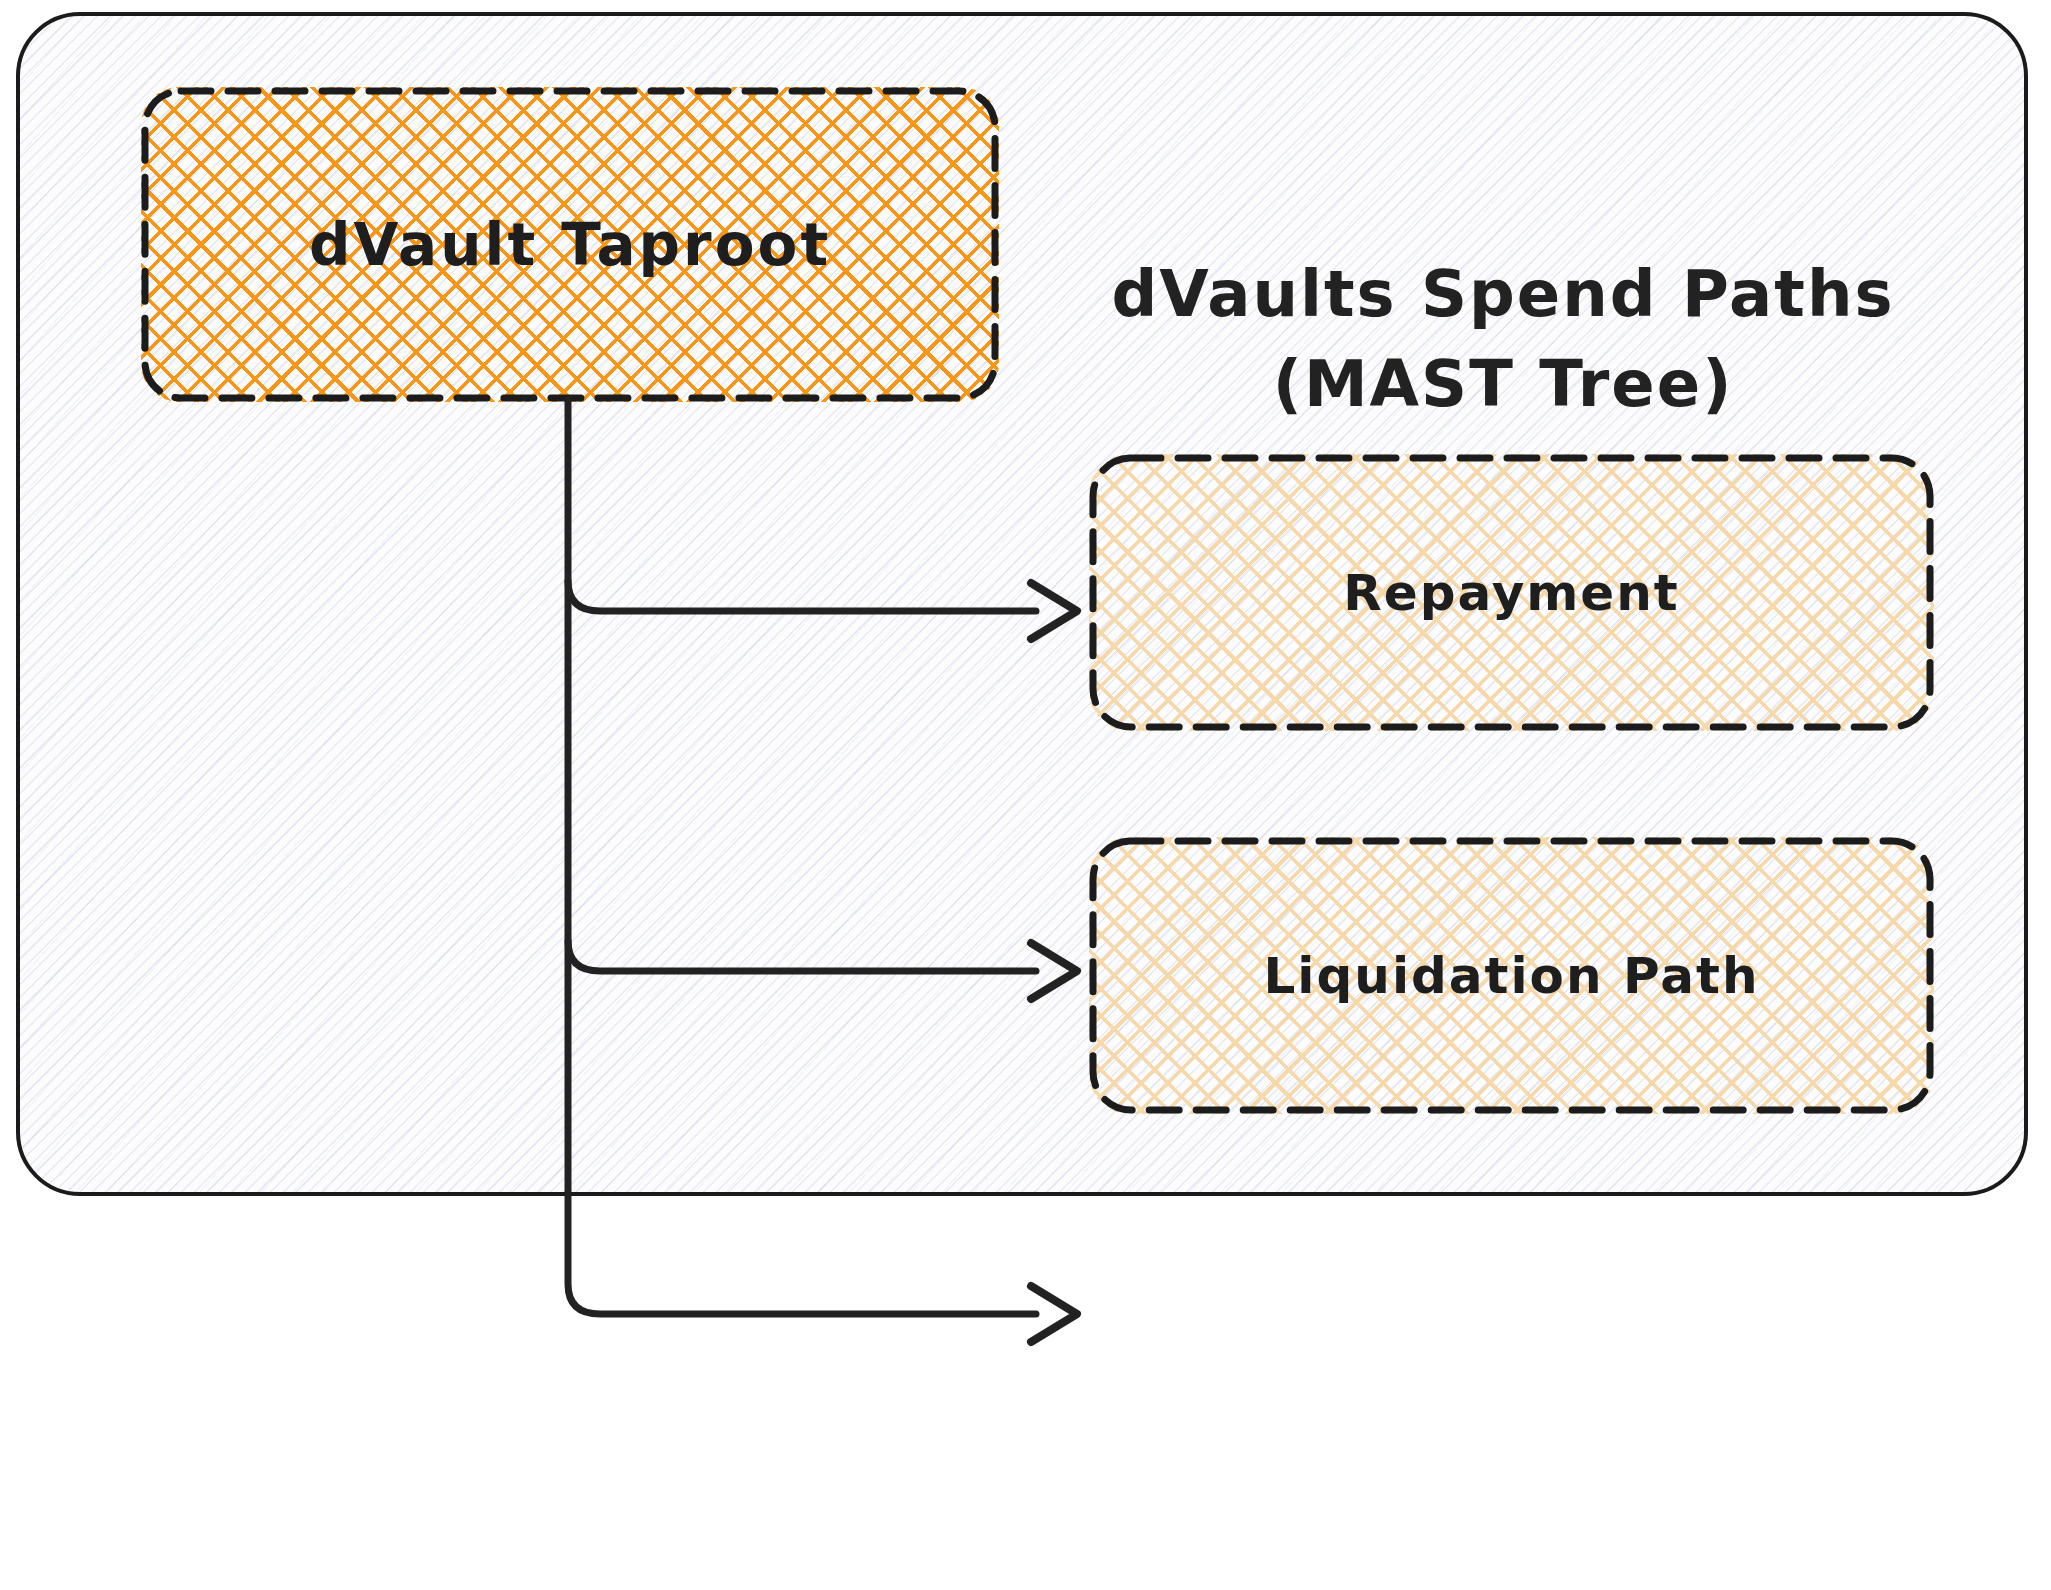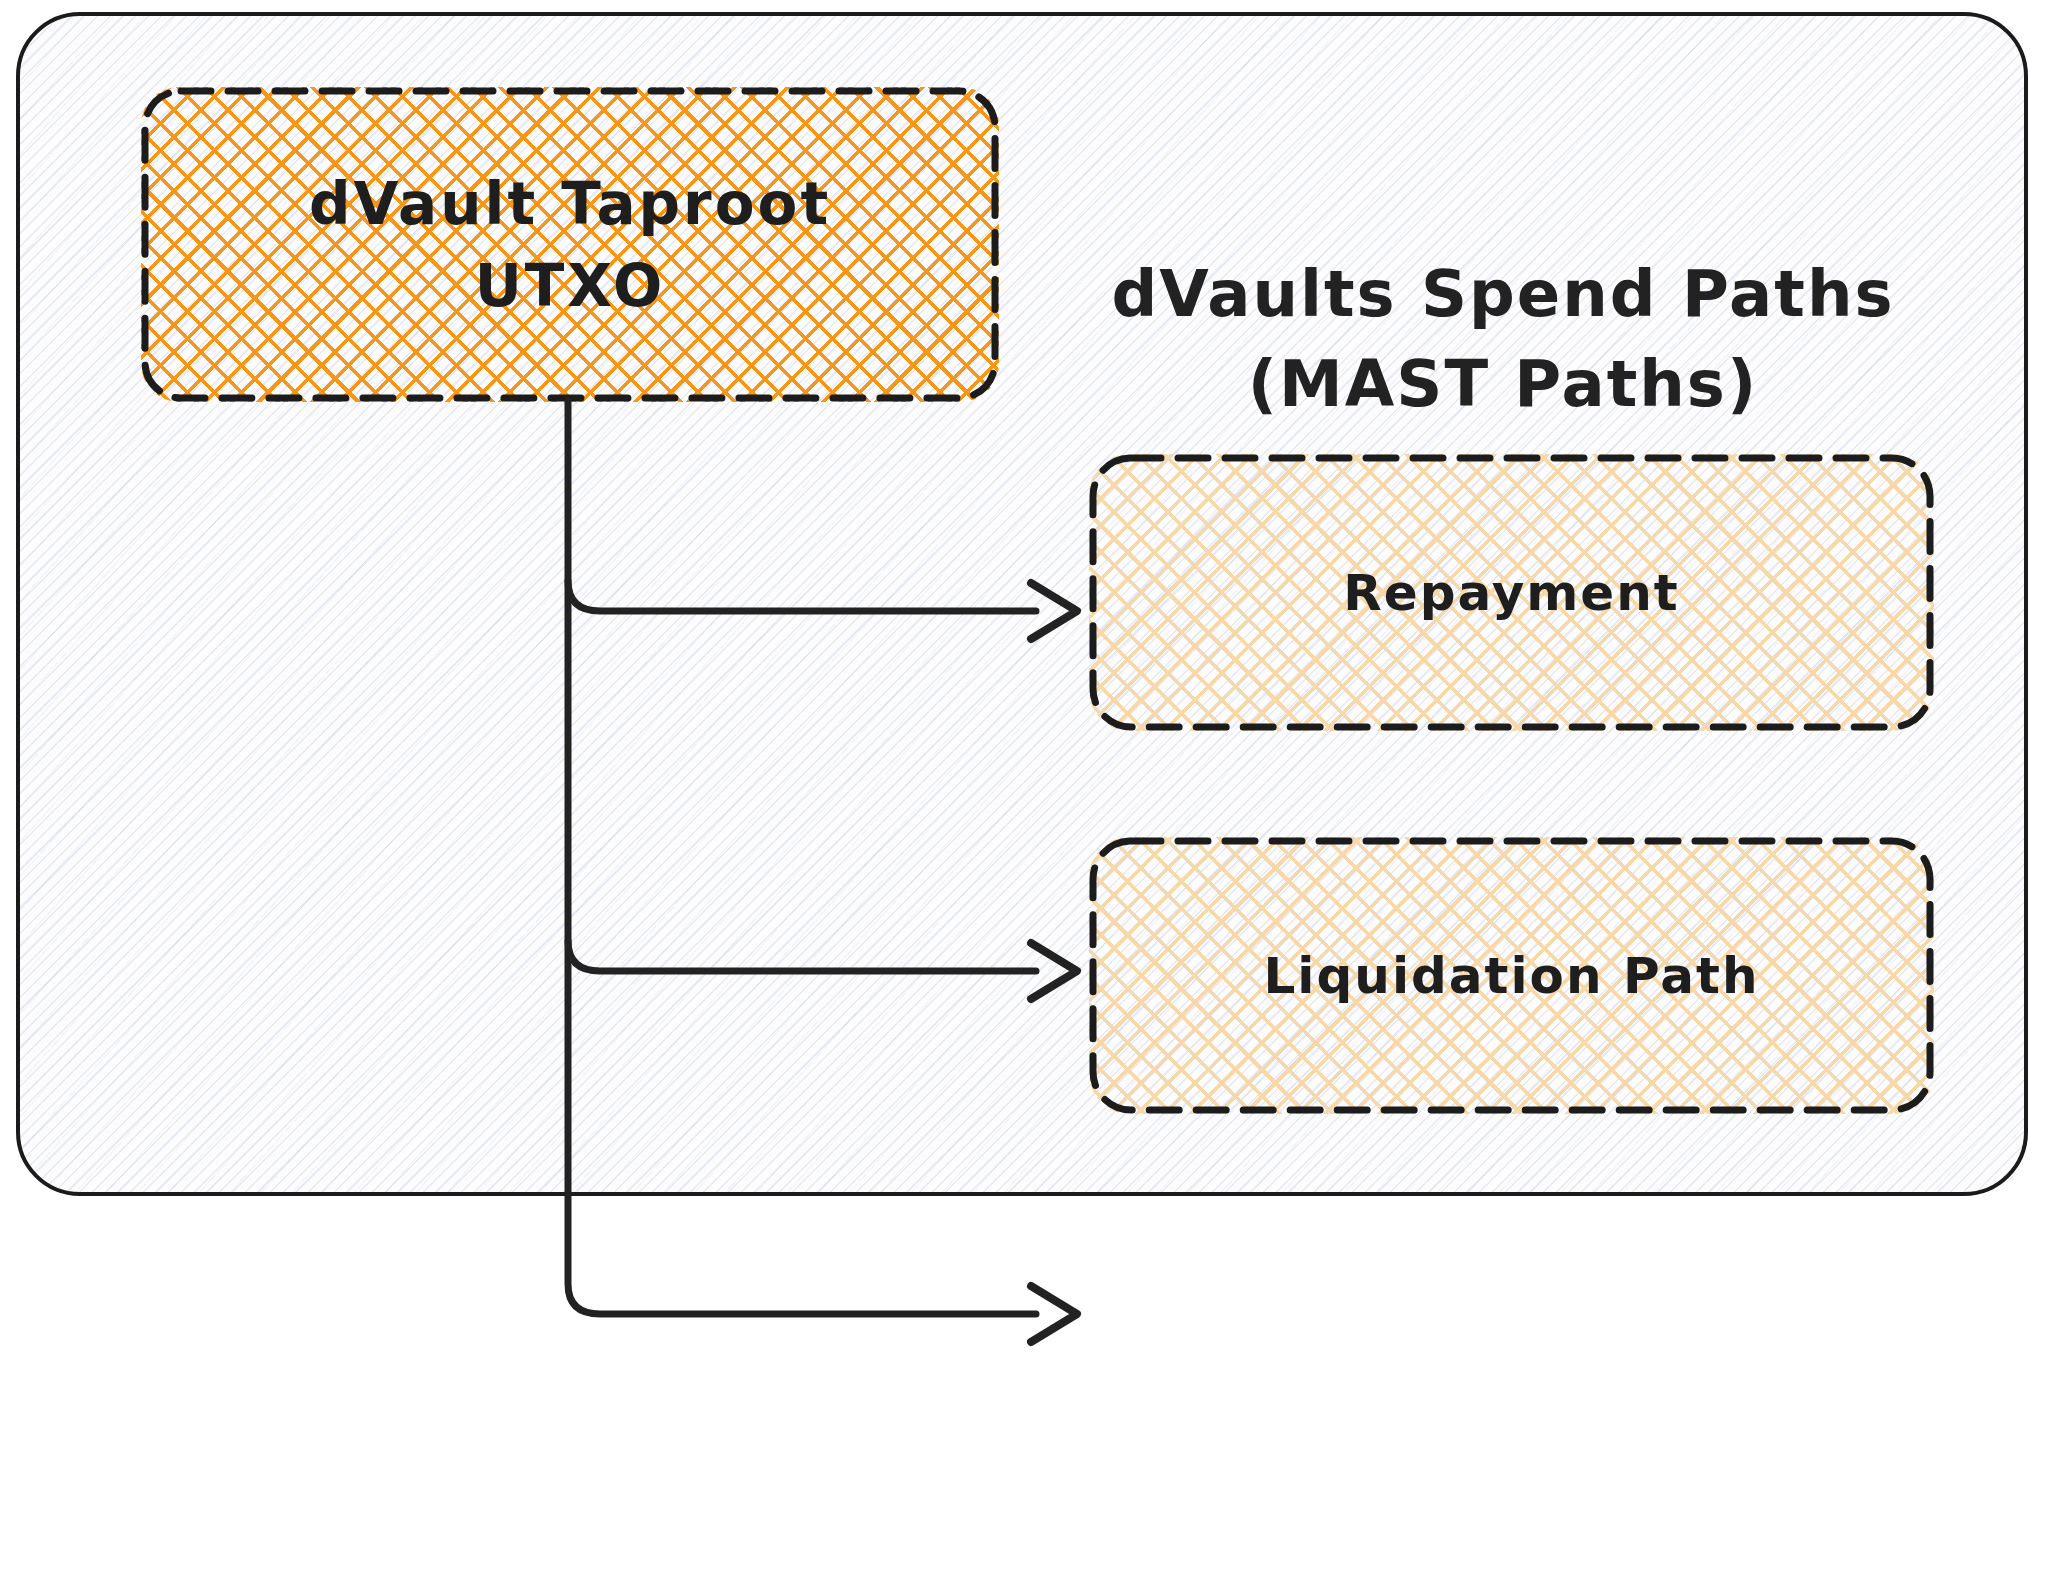--- a/index.html
+++ b/index.html
@@ -96,27 +96,26 @@
 
 <div class="canvas">
   <div class="frame">
 
     <div class="node node-root" style="left:121px; top:71px;">
       <svg class="border-svg" width="858" height="315">
         <rect x="4" y="4" width="850" height="307" rx="36" ry="36" fill="none" stroke="#1c1c1c" stroke-width="7" stroke-dasharray="30 17" stroke-linecap="round"></rect>
       </svg>
       <div>
         <span class="node-label-line">dVault Taproot</span>
-        <span class="node-label-line">UTXO</span>
       </div>
     </div>
 
     <div class="section-label" style="left:1083px; top:233px;">
       <span class="node-label-line">dVaults Spend Paths</span>
-      <span class="node-label-line">(MAST Paths)</span>
+      <span class="node-label-line">(MAST Tree)</span>
     </div>
 
     <div class="node node-path pos-1" style="left:1069px; top:438px;">
       <svg class="border-svg" width="845" height="277">
         <rect x="4" y="4" width="837" height="269" rx="38" ry="38" fill="none" stroke="#1c1c1c" stroke-width="7" stroke-dasharray="30 17" stroke-linecap="round"></rect>
       </svg>
       <span>Repayment</span>
     </div>
 
     <div class="node node-path pos-2" style="left:1069px; top:821px;">

